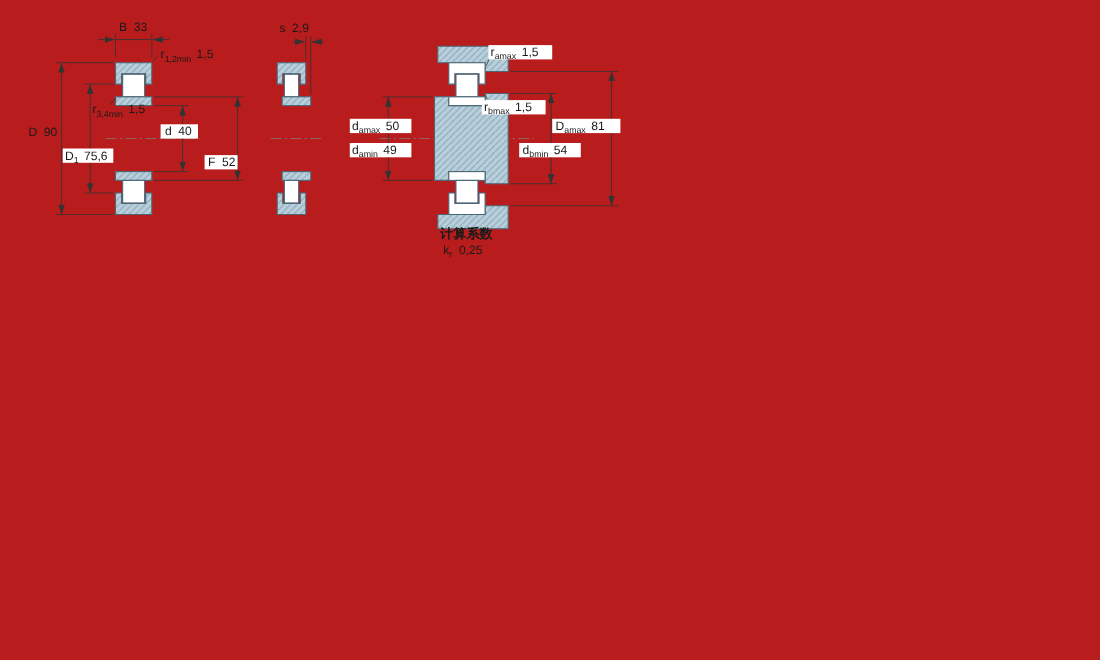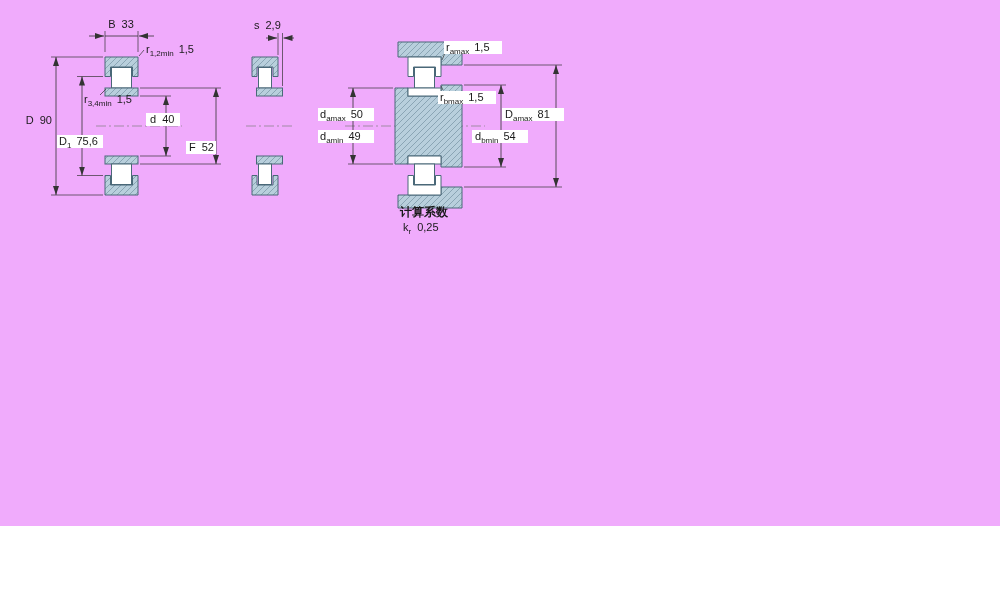--- a/index.html
+++ b/index.html
@@ -1,16 +1,16 @@
 <!DOCTYPE html>
 <html><head>
 <meta charset="utf-8">
 <style>
   html,body{margin:0;padding:0;background:#fff;}
-  #page{width:1000px;height:526px;background:#f0abfc;position:relative;overflow:hidden;}
+  #page{width:1000px;height:600px;background:#b91c1c;position:relative;overflow:hidden;}
   .outlined{fill:url(#hatch);stroke:#4a6878;stroke-width:1;}
   .part-white{fill:#ffffff;stroke:#4a6878;stroke-width:1;}
   .dimline{stroke:#333333;stroke-width:0.8;fill:none;}
   .ext{stroke:#333333;stroke-width:0.7;}
   .leader{stroke:#333333;stroke-width:0.7;}
   .center{stroke:#808080;stroke-width:0.7;stroke-dasharray:10 3 2 3;}
   .dim{font-family:"Liberation Sans",sans-serif;font-size:11px;fill:#1a1a1a;}
   .sub{font-size:8px;}
   .labelbg{fill:#ffffff;}
   .cjk{font-family:"Liberation Sans",sans-serif;font-size:12px;font-weight:bold;fill:#1a1a1a;}

